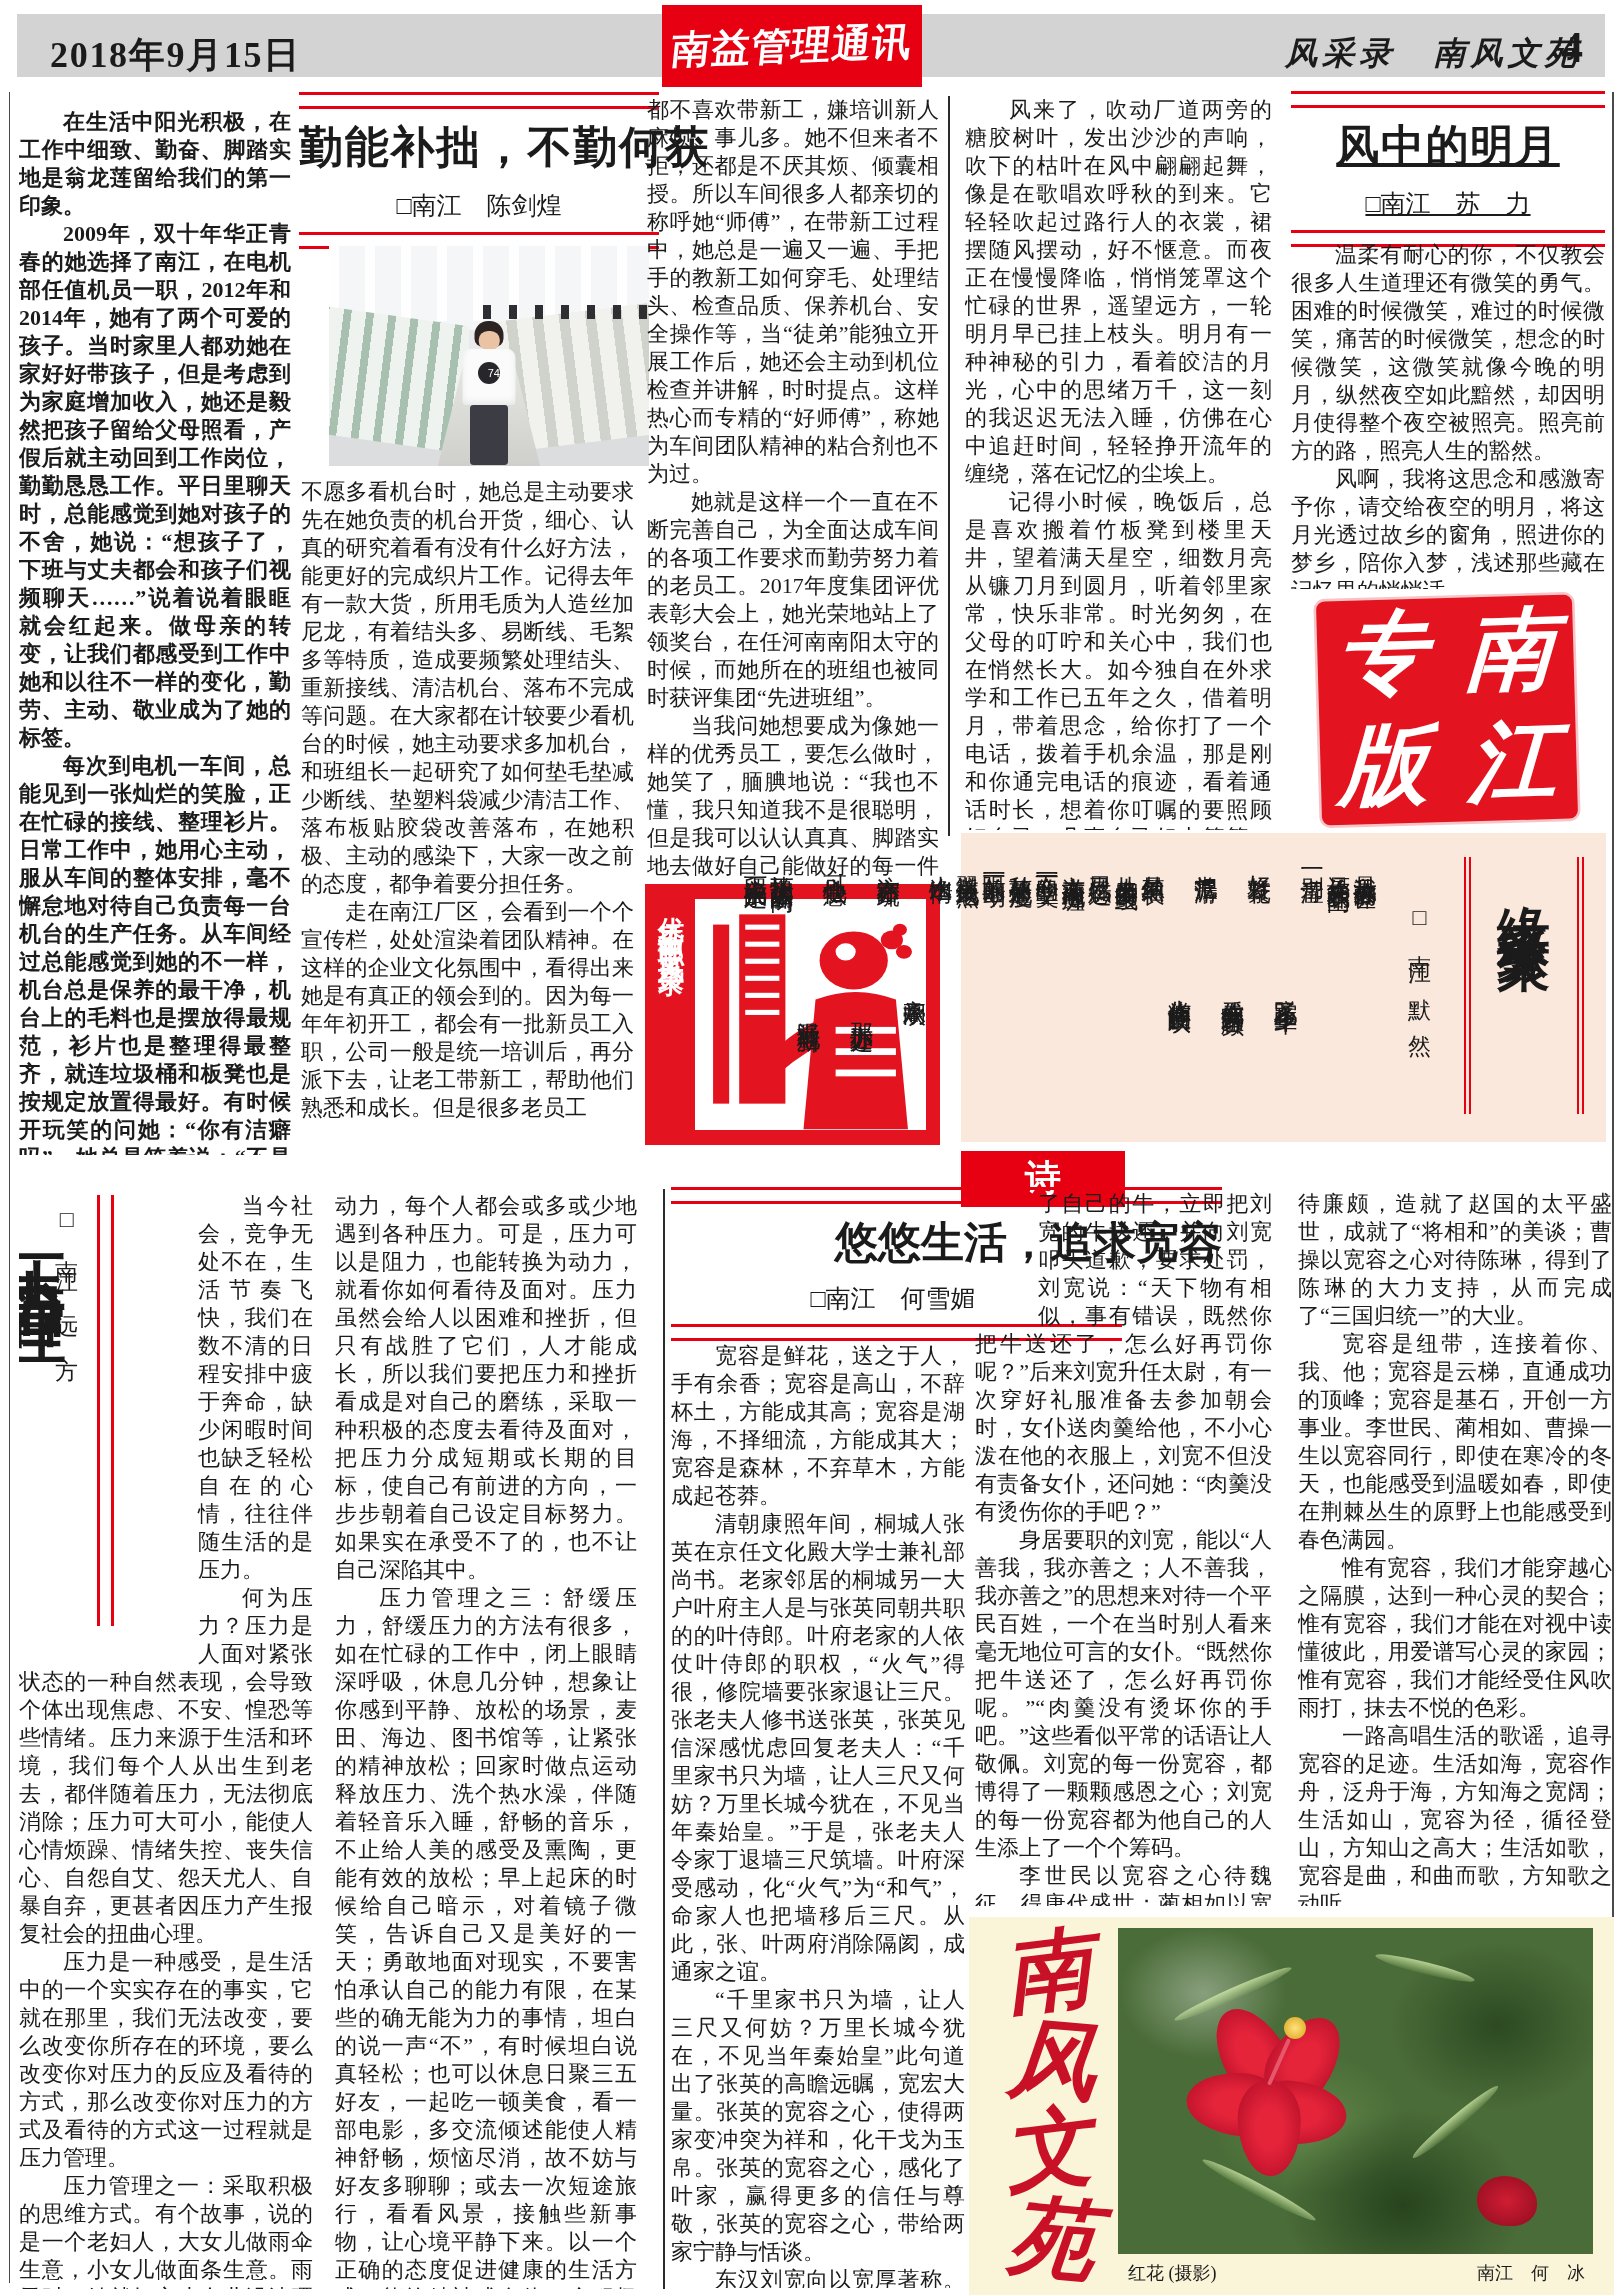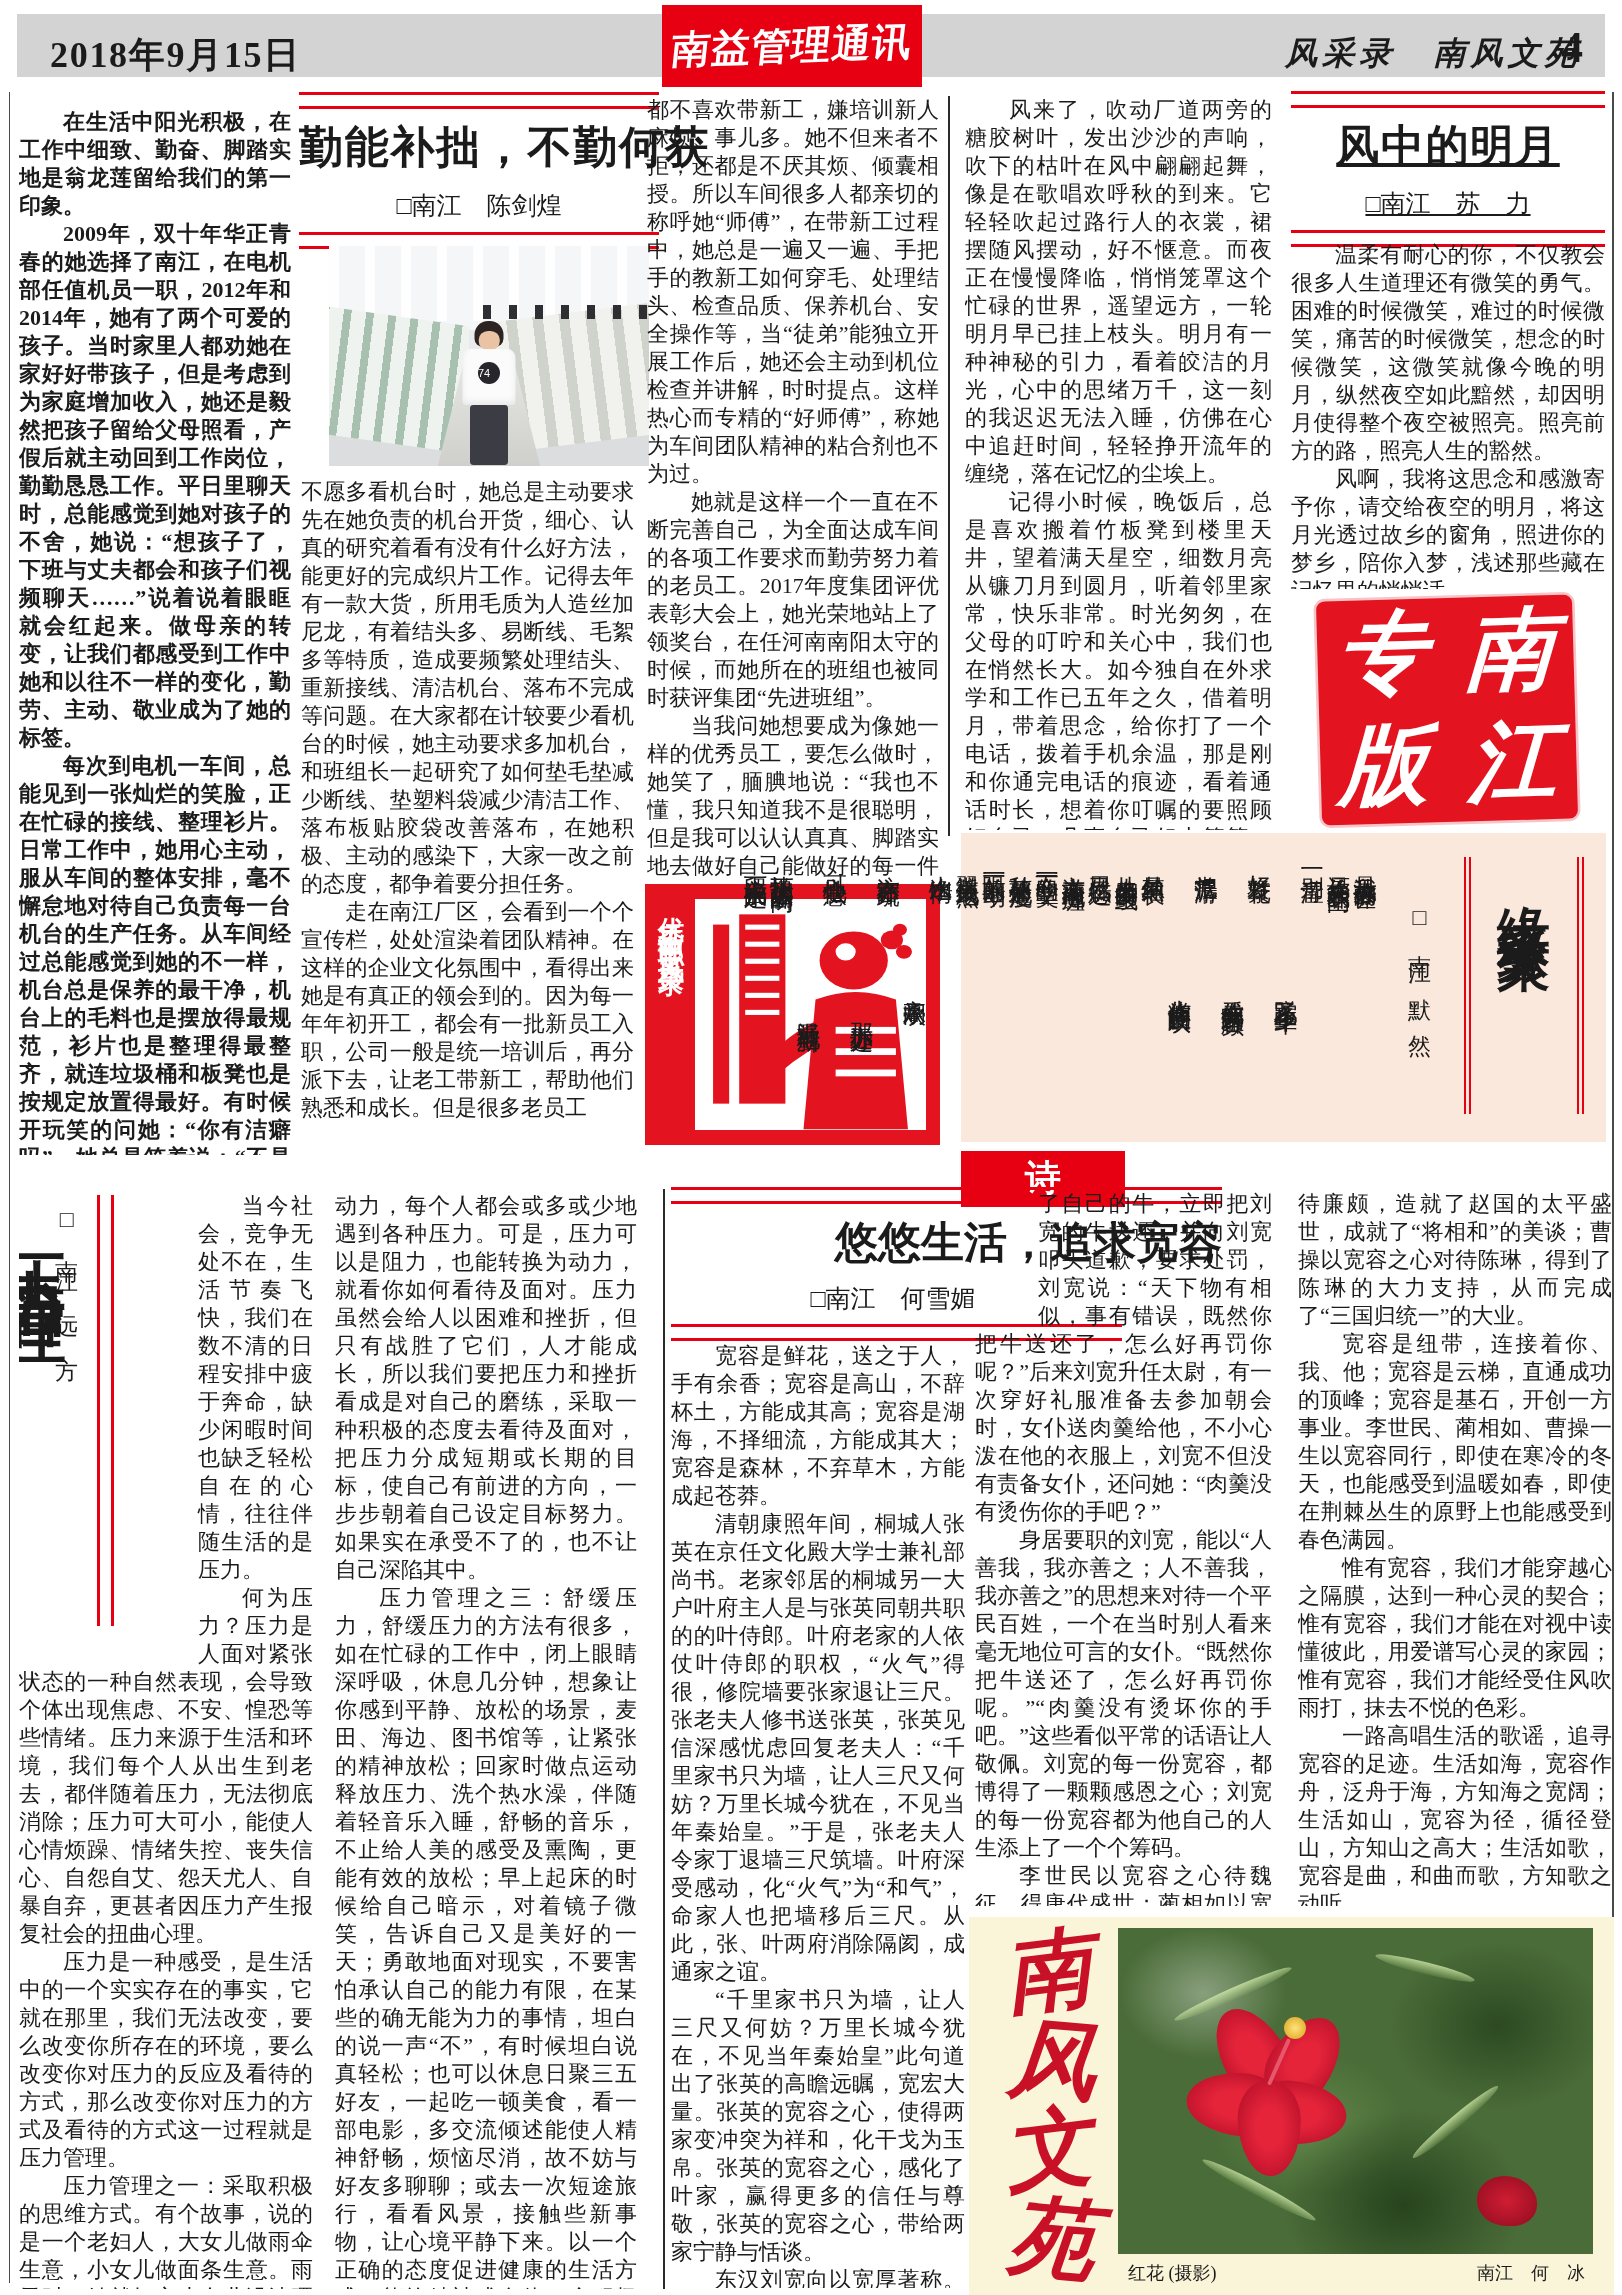--- a/index.html
+++ b/index.html
@@ -37,21 +37,21 @@
     background:repeating-linear-gradient(83deg,#cfd3cc 0 10.2px,#f1f2ee 10.2px 26px);}
   .pf-spools{position:absolute;right:0;top:27%;width:52%;height:13.7px;
     background:repeating-linear-gradient(90deg,#2e2e33 0 7.7px,rgba(0,0,0,0) 7.7px 26px);}
   .pf-floor{position:absolute;left:34%;bottom:0;width:32%;height:52%;
     background:linear-gradient(#e8e8e6,#cfcfcb);clip-path:polygon(28% 0,72% 0,100% 100%,0 100%);}
   .pf-woman{position:absolute;left:50%;top:34%;transform:translateX(-50%);width:60px;height:145px;}
   .pf-hair{position:absolute;left:50%;top:0;transform:translateX(-50%);width:29px;height:26px;background:#2c2422;border-radius:13.7px 13.7px 8.5px 8.5px;}
   .pf-face{position:absolute;left:50%;top:10.2px;transform:translateX(-50%);width:20.5px;height:19px;background:#e9c3a4;border-radius:45%;}
   .pf-shirt{position:absolute;left:50%;top:28px;transform:translateX(-50%);width:53px;height:56px;background:#fbfbfb;border-radius:8.5px 8.5px 3.4px 3.4px;box-shadow:inset 0 -3.4px 6.8px rgba(0,0,0,.08);}
   .pf-badge{position:absolute;left:50%;top:41px;transform:translateX(-50%);width:22px;height:22px;border-radius:50%;
-    background:#26262b;color:#fff;font-size:11px;line-height:22px;text-align:left;font-family:"Liberation Sans",sans-serif;}
+    background:#26262b;color:#fff;font-size:11px;line-height:22px;text-align:right;font-family:"Liberation Sans",sans-serif;}
   .pf-pants{position:absolute;left:50%;top:84px;transform:translateX(-50%);width:38px;height:60px;background:#3c3c45;border-radius:3.4px;}
   
   .stamp{left:1319px;top:598px;width:256px;height:224px;background:#e3131f;transform:rotate(-1.6deg);
     border-radius:8.5px;display:grid;grid-template-columns:1fr 1fr;box-shadow:0 0 0 2.6px rgba(227,19,31,.25);}
   .stamp span{color:#fff;font-size:89px;font-weight:bold;text-align:center;line-height:109px;
     transform:skewX(-4deg);font-style:italic;}
   
   .badge-box{left:645px;top:884px;width:295px;height:261px;background:#e3131f;display:flex;}
   .badge-label{writing-mode:vertical-rl;color:#fff;font-size:26px;letter-spacing:6.8px;
     padding:12px 5.1px 0 8.5px;font-weight:bold;}

